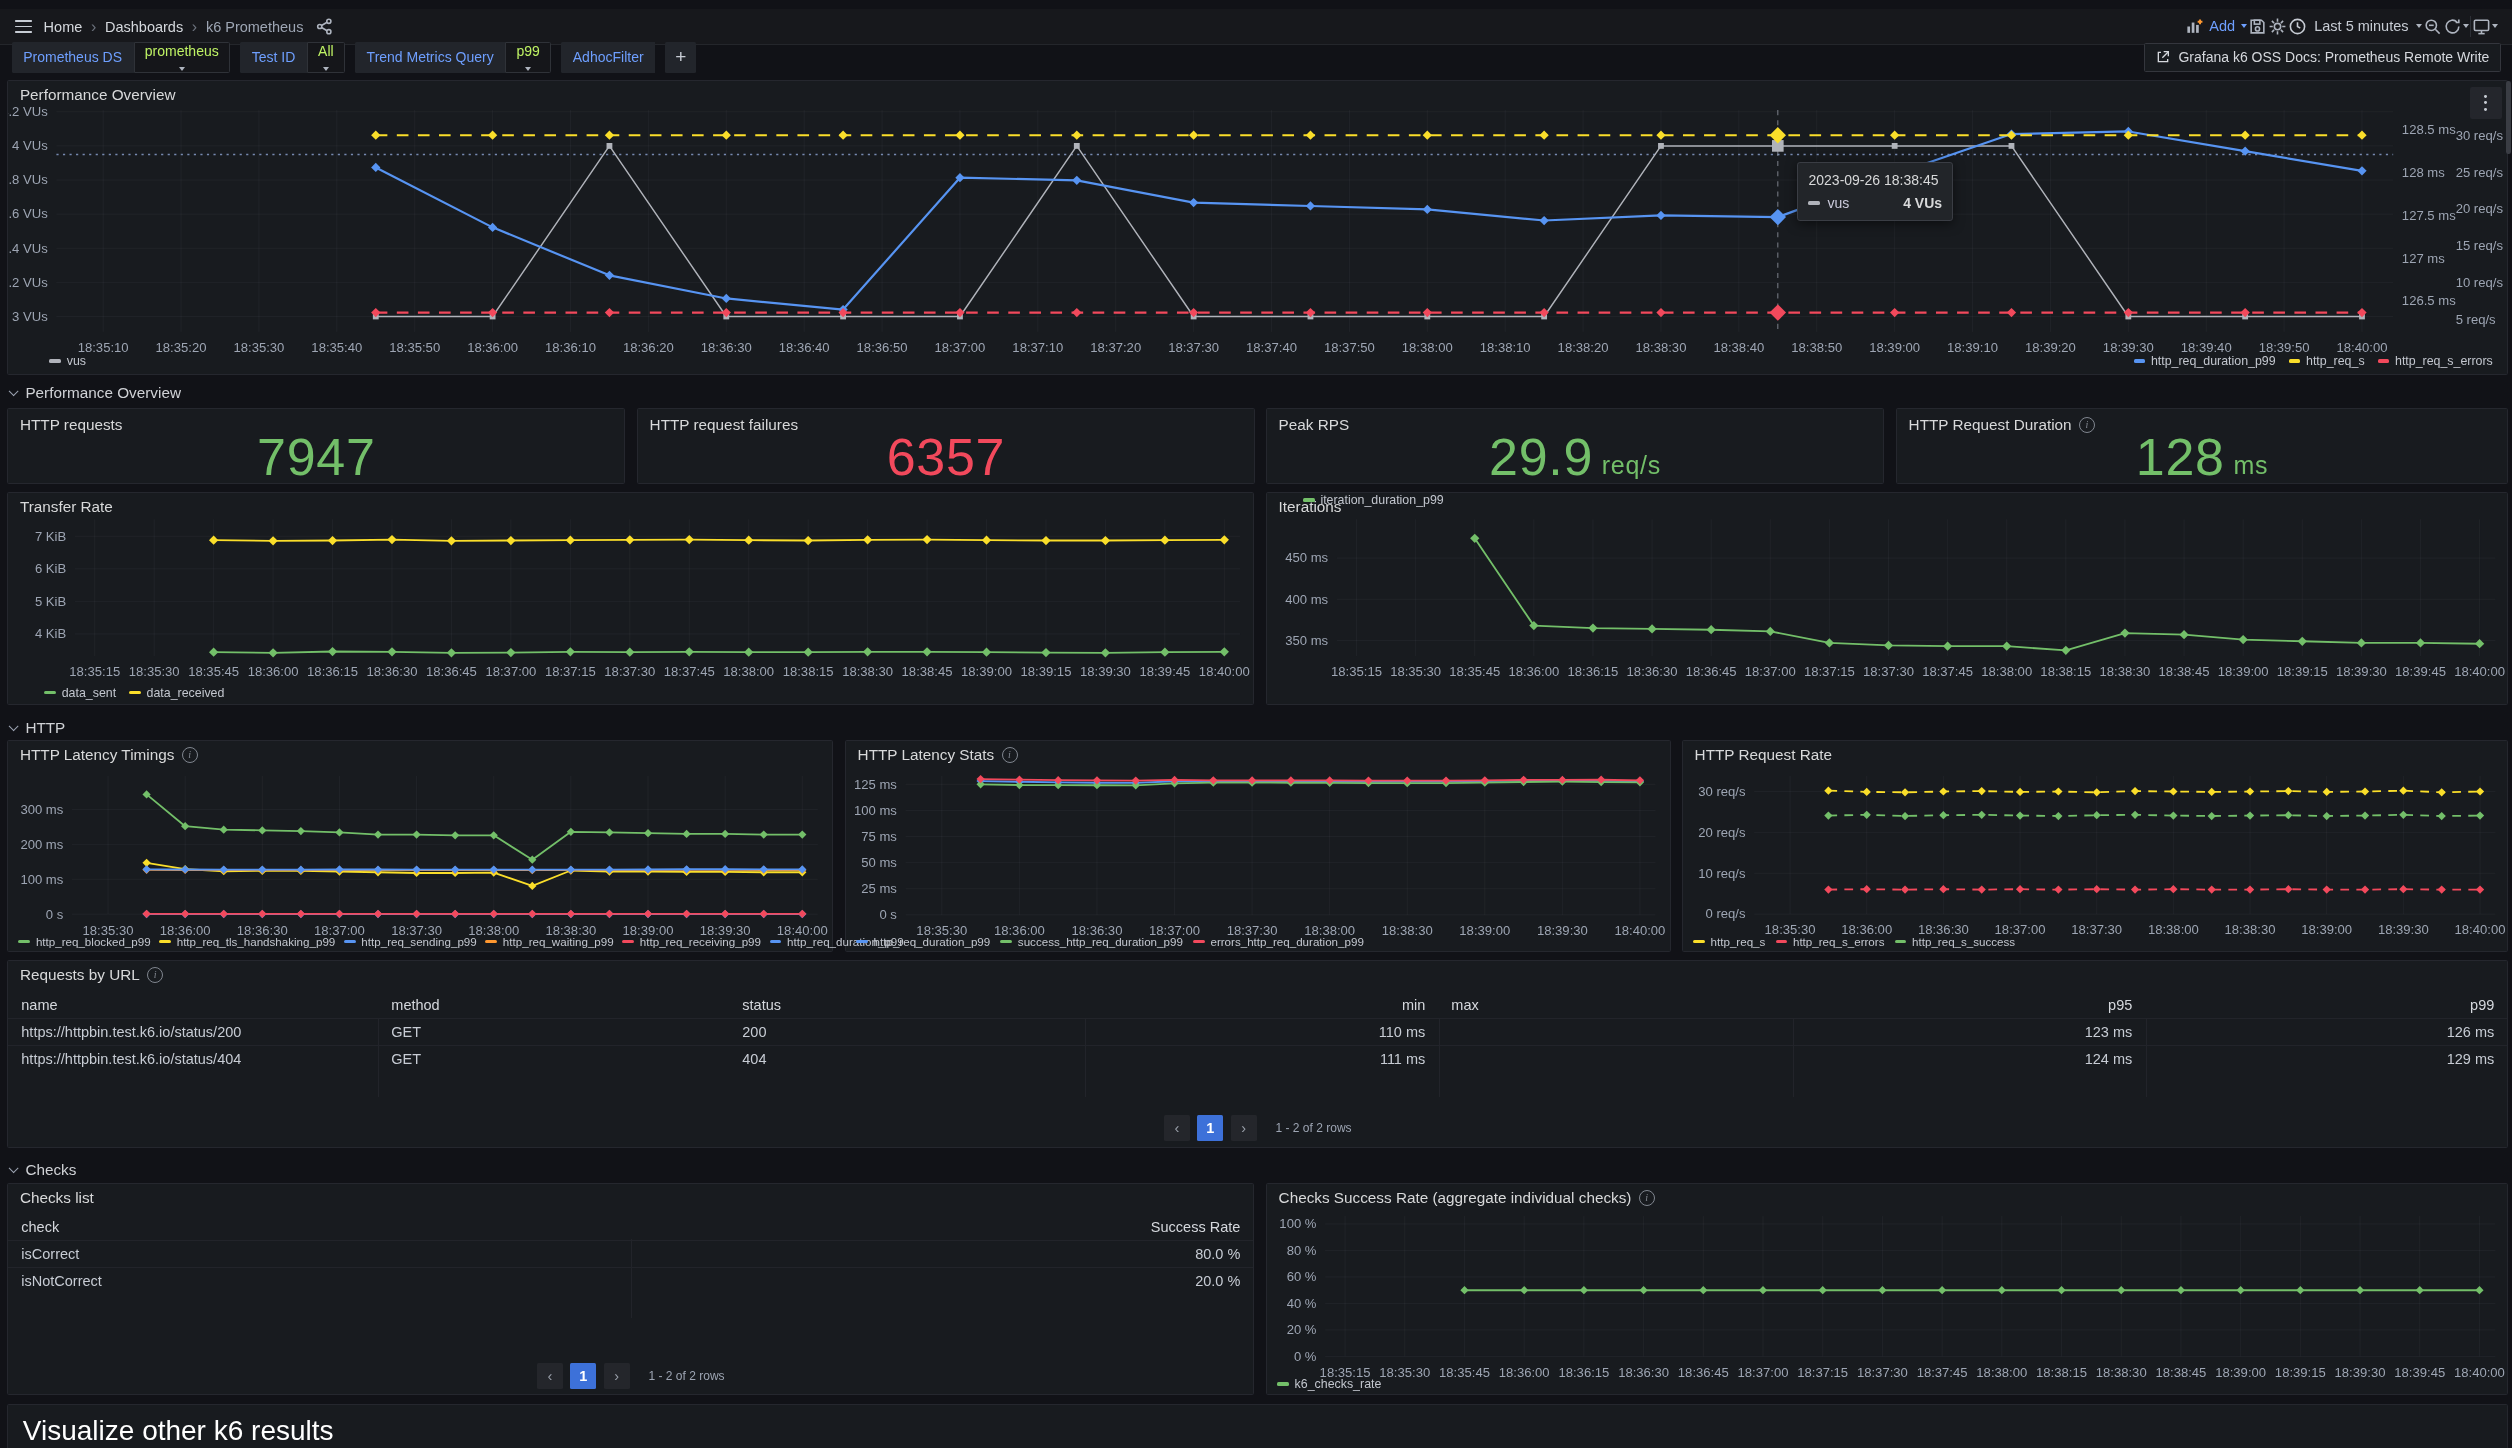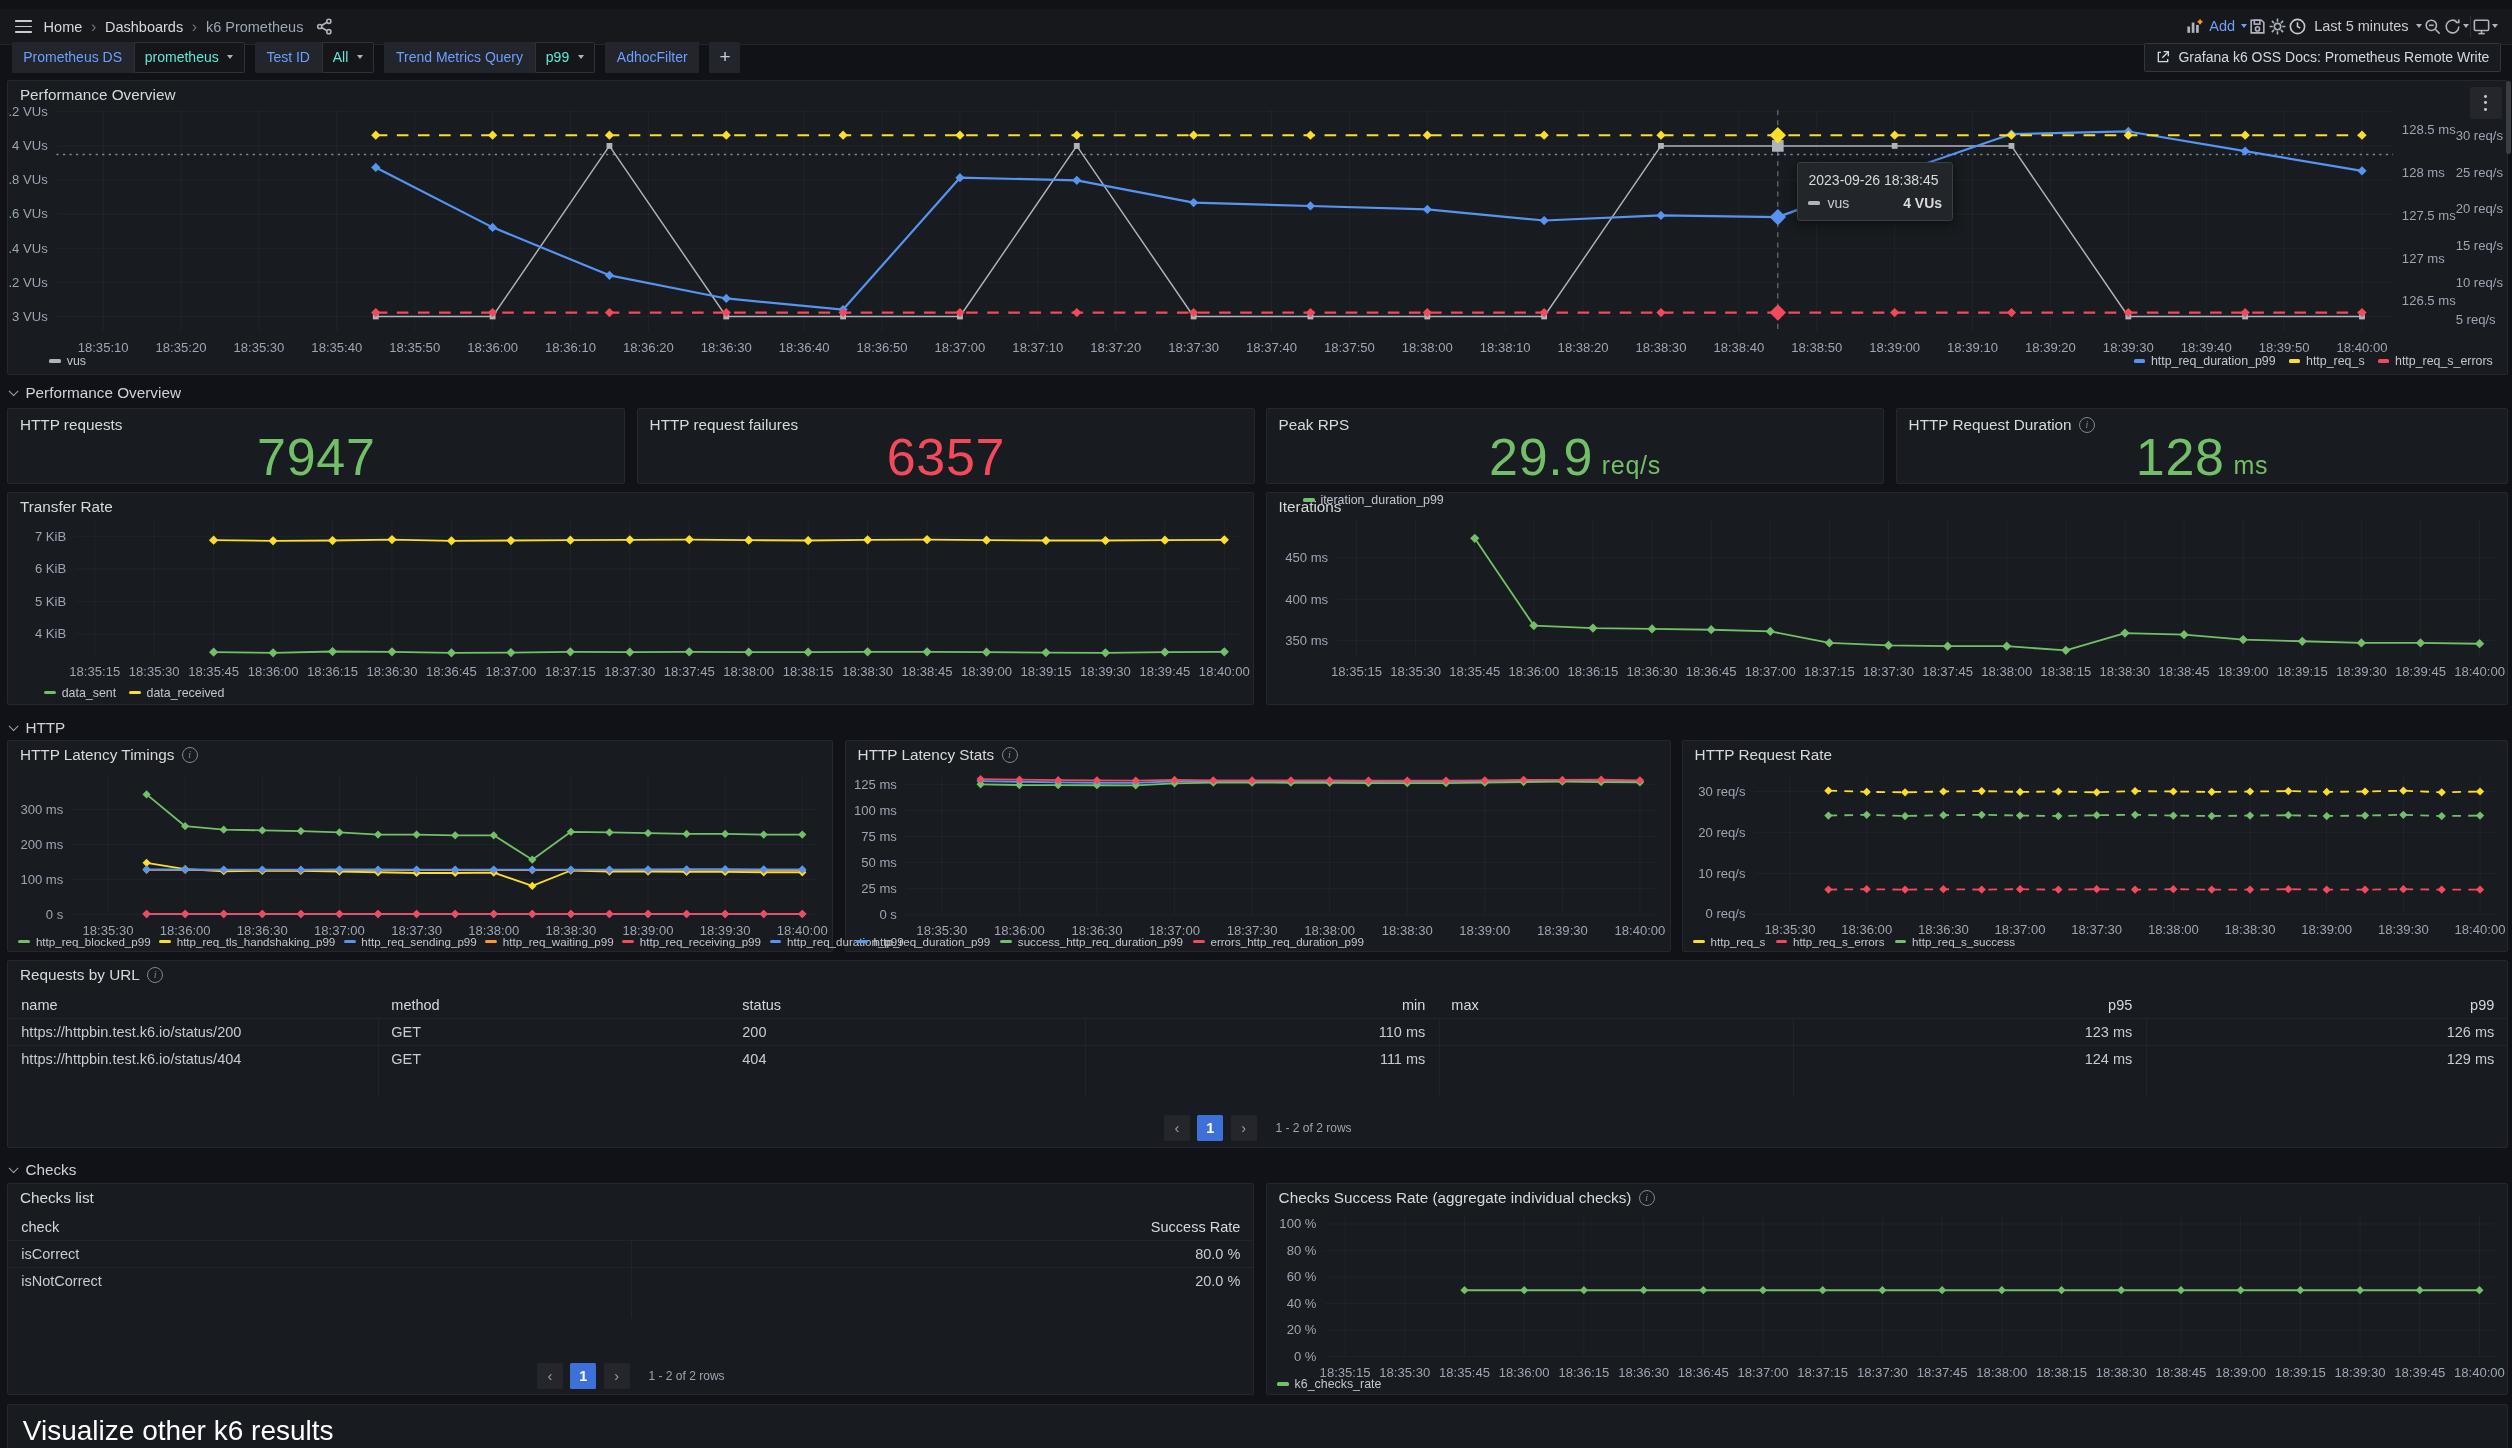--- a/index.html
+++ b/index.html
@@ -19,22 +19,22 @@
   .nav-ic{display:flex;align-items:center;color:#aeb4bf;}
   .addbtn{display:flex;align-items:center;gap:5.8px;color:#6e9fff;font-size:14.5px;font-weight:500;}
   .timebtn{display:flex;align-items:center;gap:7.3px;color:#c7ccd4;font-size:14.5px;}
   .vdiv{width:0.7px;height:20.4px;background:#2c2f36;}
   .careticon{width:0;height:0;border-left:3.6px solid transparent;border-right:3.6px solid transparent;border-top:4.4px solid #aeb4bf;}
   
   .varbar{position:absolute;left:11.6px;top:41px;width:2489px;height:32px;display:flex;align-items:center;gap:10.2px;}
   .vgroup{display:flex;align-items:stretch;height:31px;}
   .vlabel{background:#22252b;color:#6e9fff;font-size:14px;display:flex;align-items:center;
           padding:0 11.6px;border-radius:1.5px 0 0 1.5px;font-weight:500;}
-  .vvalue{background:#15161a;border:0.7px solid #2f3238;color:#5eead4;font-size:14px;display:flex;
-          align-items:center;gap:8.7px;padding:0 10.2px;border-radius:0 1.5px 1.5px 0;}
+  .vvalue{background:#15161a;border:0.7px solid #2f3238;color:#bef264;font-size:14px;display:flex;
+          align-items:center;gap:8.7px;padding:0 10.2px;border-radius:0 1.5px 1.5px 0;flex-direction:column;}
   .sqbtn{width:31px;height:31px;background:#22252b;color:#c7ccd4;font-size:19px;display:flex;
          align-items:center;justify-content:center;border-radius:1.5px;}
   .docslink{margin-left:auto;height:29px;border:0.7px solid #34363d;border-radius:1.5px;background:#181b1f;
             display:flex;align-items:center;gap:7.3px;padding:0 10.2px;font-size:14px;color:#d5d8dd;justify-content:flex-end;}
   
   .panel{position:absolute;background:#181b1f;border:0.7px solid #25272e;border-radius:1.5px;}
   .phead{position:absolute;left:0;top:0;right:0;height:28px;display:flex;align-items:center;
          padding:0 11.6px;gap:7.3px;z-index:3;}
   .ptitle{font-size:15.3px;color:#d8d9da;font-weight:500;white-space:nowrap;}
   .info{display:inline-block;width:16px;height:16px;border:1.1px solid #80868f;border-radius:50%;

